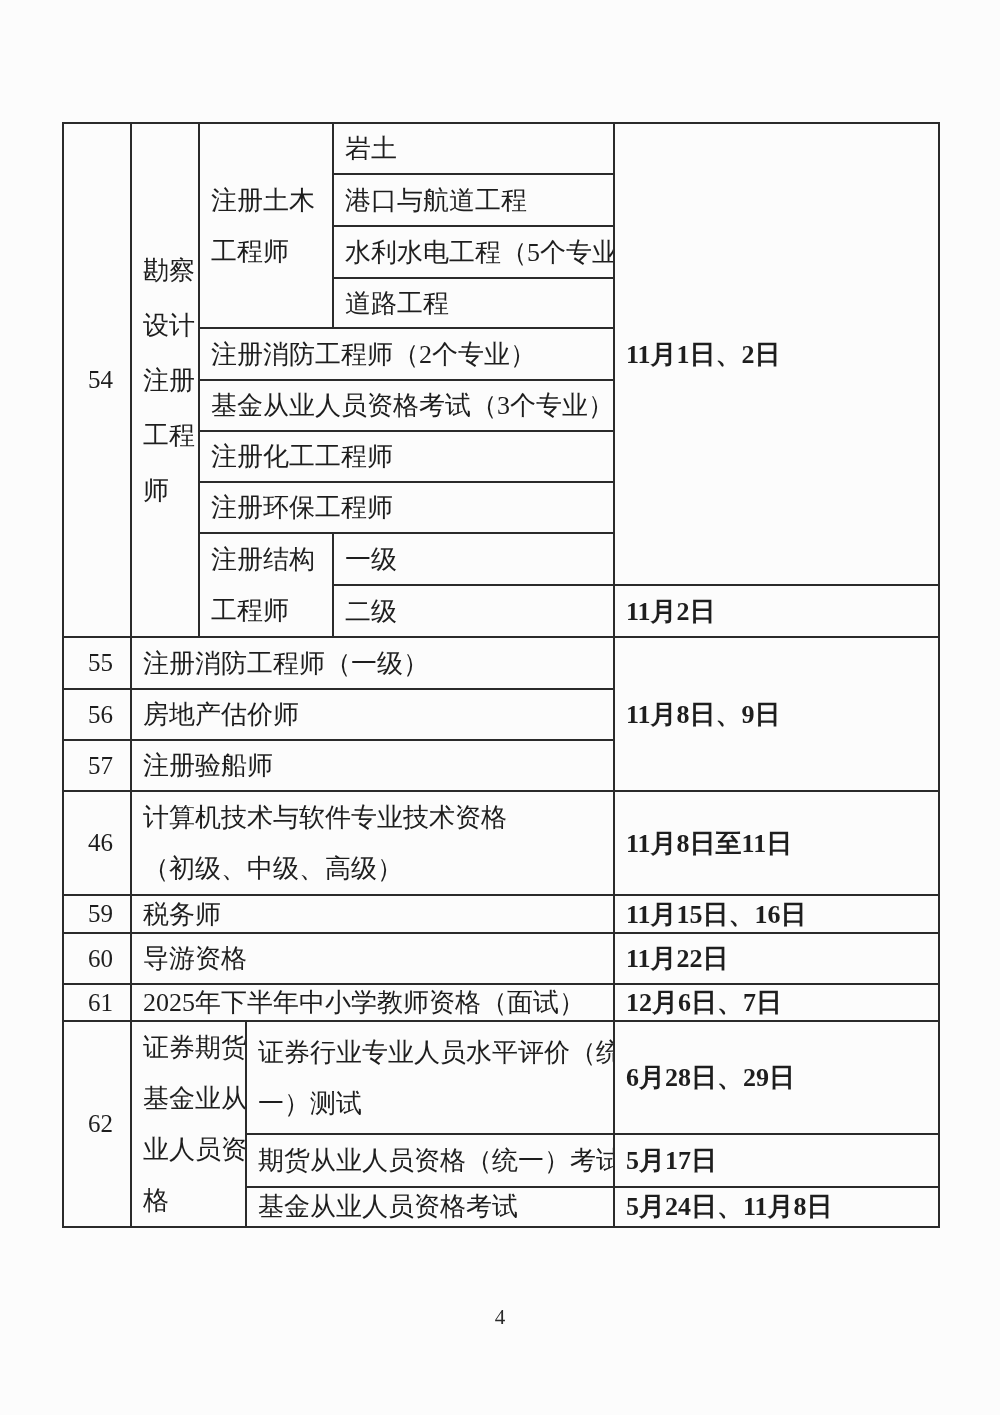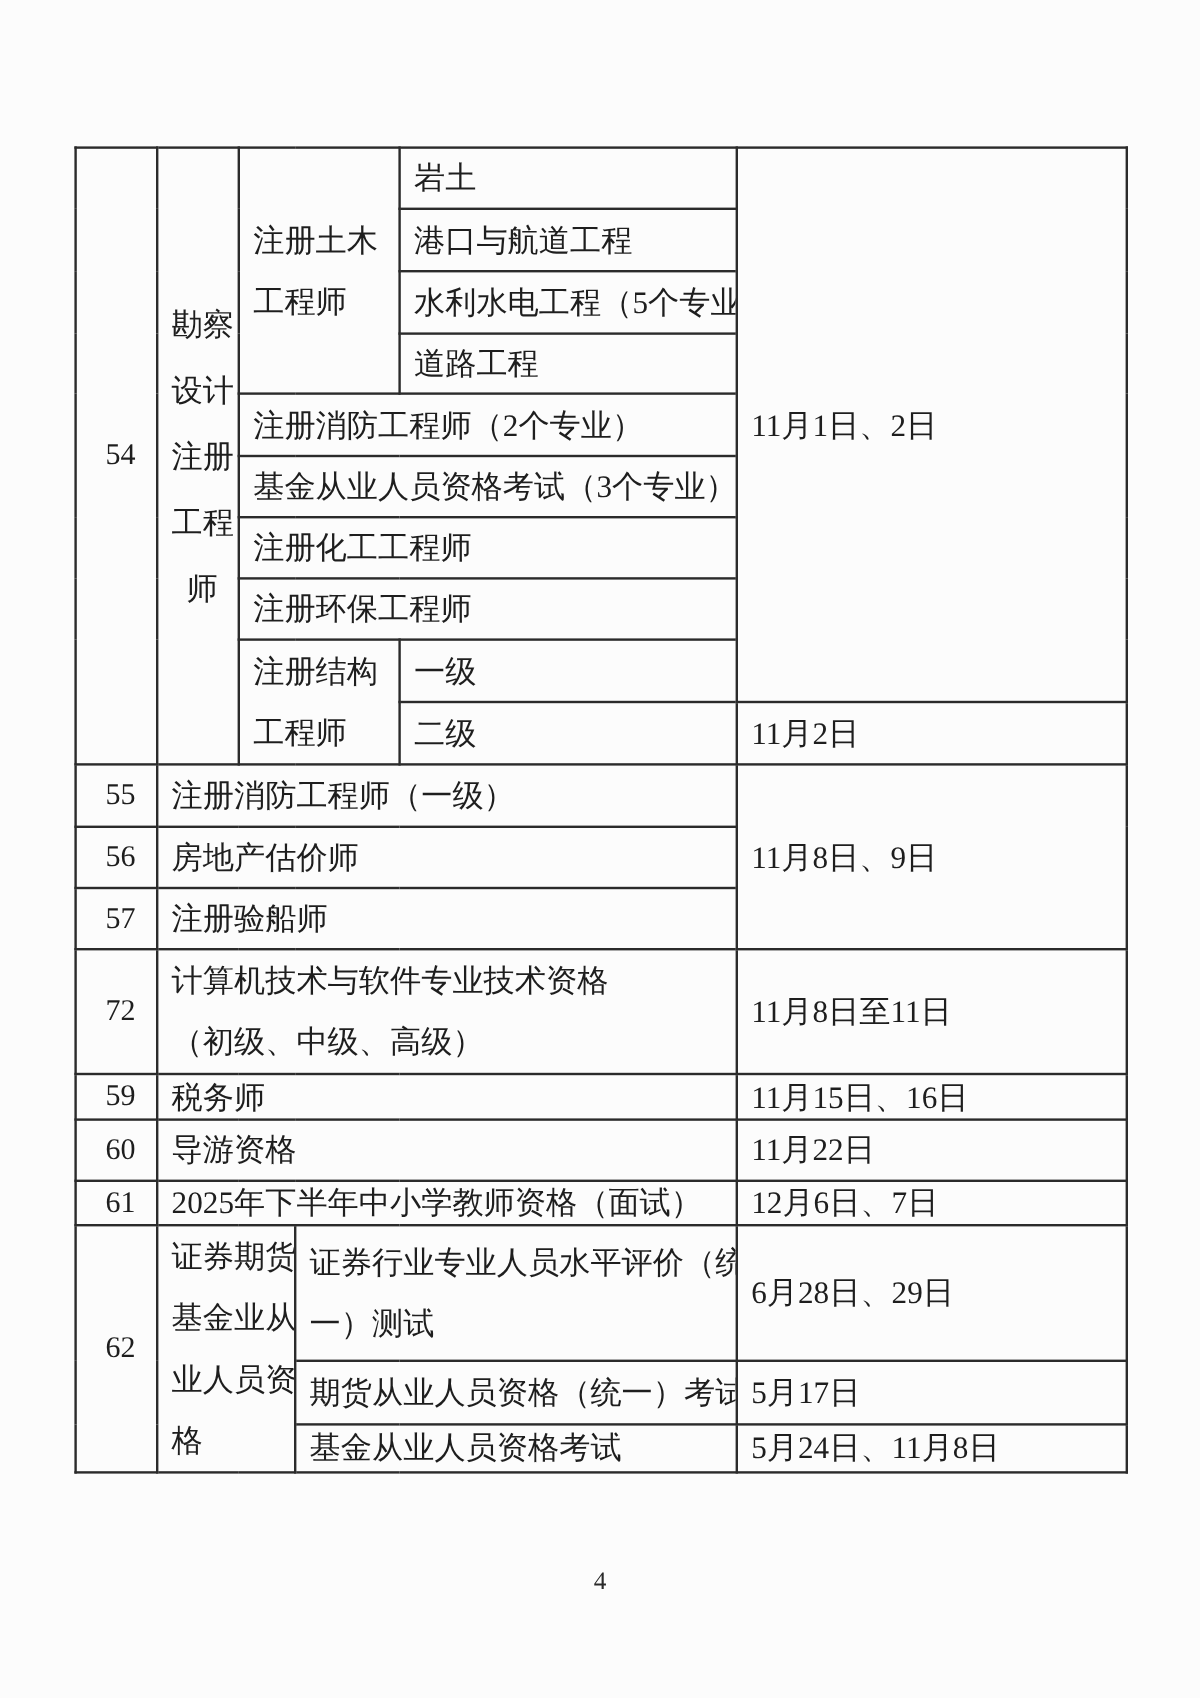--- a/index.html
+++ b/index.html
@@ -34,26 +34,25 @@
     vertical-align: middle;
     overflow: hidden;
     white-space: nowrap;
   }
   td.num {
     text-align: center;
     padding: 0;
     font-size: 25px;
   }
   td.center {
-    text-align: center;
     padding: 0;
   }
   .lines span { display: block; line-height: 51px; }
   .lh55 span  { line-height: 55px; }
-  td.datecell { padding-left: 13px; }
+  td.datecell { padding-left: 13px; font-weight: bold; }
   .pageno {
     position: absolute;
     left: 0;
     right: 0;
     top: 1305px;
     text-align: center;
     font-size: 21px;
     color: #2a2a2a;
   }
 </style>
@@ -130,21 +129,21 @@
     <tr style="height:51px">
       <td class="num"><span>56</span></td>
       <td colspan="4"><span>房地产估价师</span></td>
     </tr>
     <tr style="height:51px">
       <td class="num"><span>57</span></td>
       <td colspan="4"><span>注册验船师</span></td>
     </tr>
 
     <tr style="height:102px">
-      <td class="num"><span>72</span></td>
+      <td class="num"><span>46</span></td>
       <td class="lines" colspan="4">
         <span>计算机技术与软件专业技术资格</span>
         <span>（初级、中级、高级）</span>
       </td>
       <td class="datecell"><span>11月8日至11日</span></td>
     </tr>
 
     <tr style="height:38px">
       <td class="num"><span>59</span></td>
       <td colspan="4"><span>税务师</span></td>

